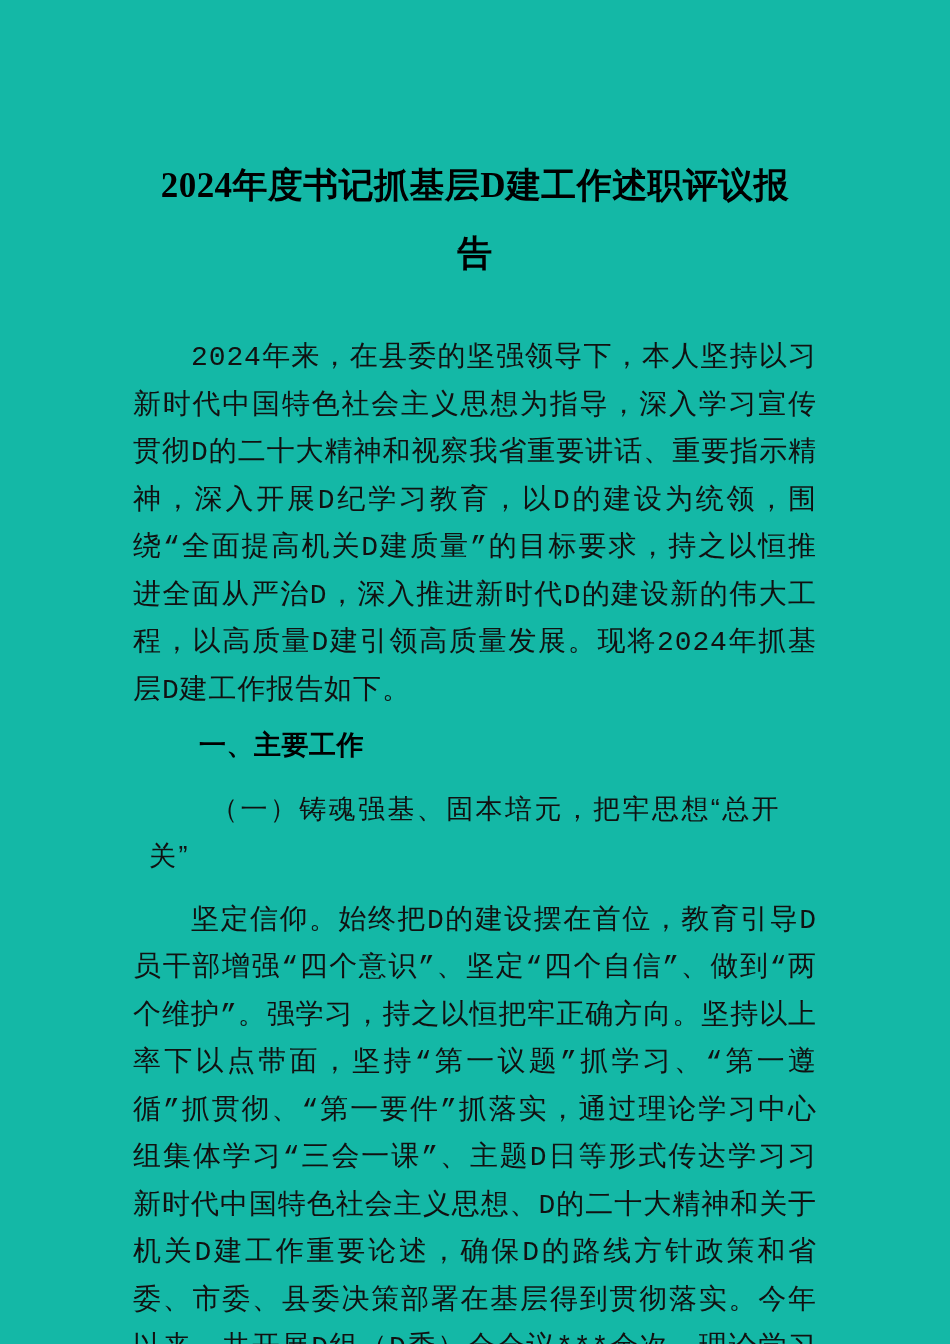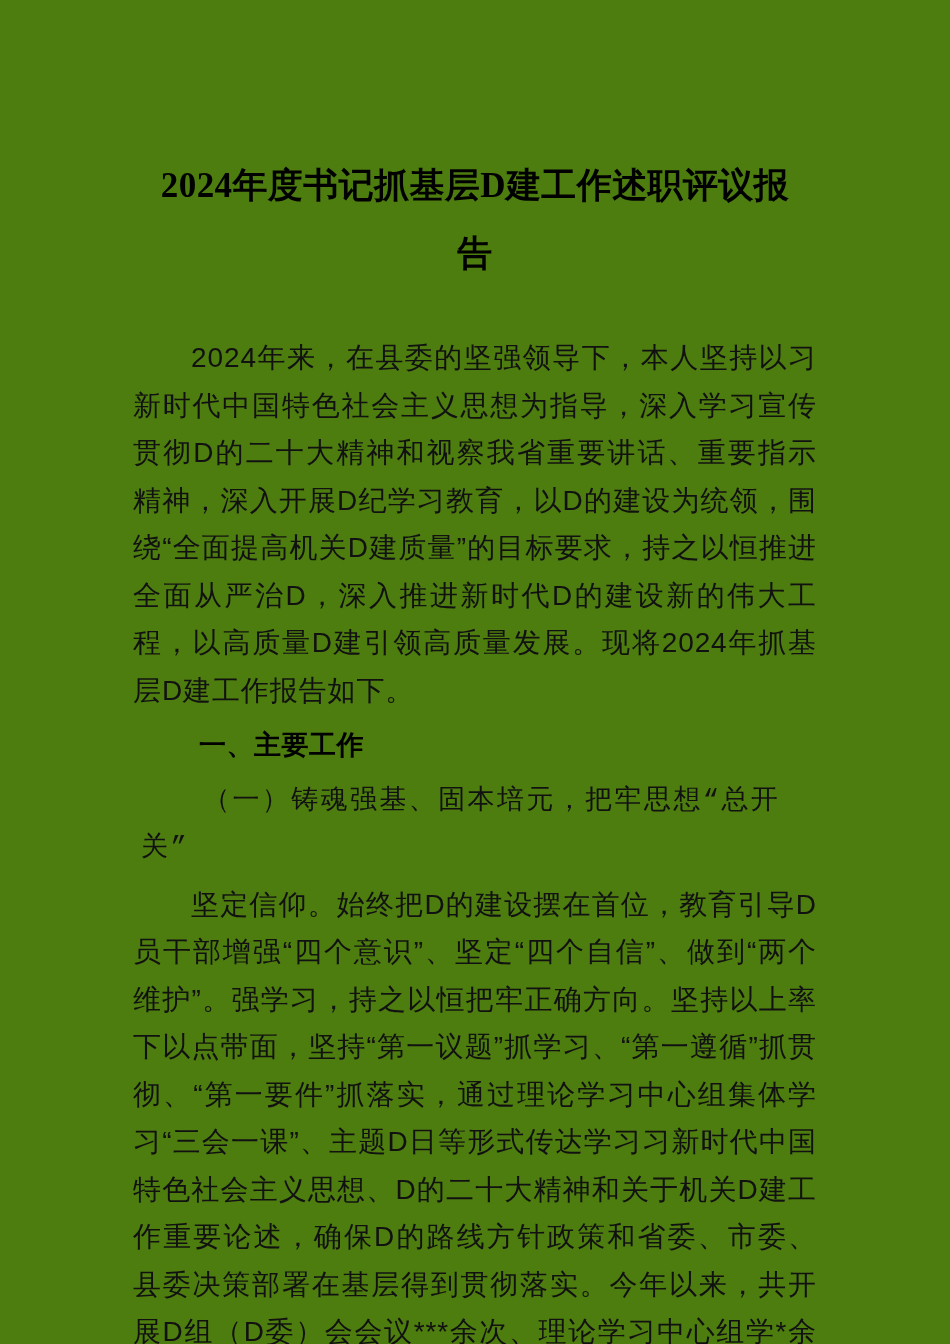--- a/index.html
+++ b/index.html
@@ -4,21 +4,21 @@
 <style>
   html, body {
     margin: 0;
     padding: 0;
     background: #ffffff;
   }
   #page {
     position: relative;
     width: 950px;
     height: 1344px;
-    background: #4d7c0f;
+    background: #14b8a6;
     overflow: hidden;
     box-sizing: border-box;
   }
   #doc-body {
     position: absolute;
     left: 133px;
     top: 152px;
     width: 684px;
   }
 
@@ -30,21 +30,21 @@
     line-height: 68px;
     text-align: center;
     color: #000000;
     letter-spacing: 0.4px;
     margin: 0;
     padding: 0 2px;
   }
 
   
   .body-para {
-    font-family: Liberation Sans, sans-serif;
+    font-family: Liberation Mono, monospace;
     font-size: 28px;
     line-height: 47.5px;
     color: #111111;
     text-align: justify;
     text-justify: inter-character;
     text-align-last: left;
     letter-spacing: 0.9px;
     margin: 0;
     text-indent: 58px;
     word-break: break-all;
@@ -57,25 +57,25 @@
     font-size: 27px;
     line-height: 47.5px;
     color: #000000;
     margin: 8px;
     text-indent: 58px;
     letter-spacing: 0.5px;
   }
 
   
   .h2-heading {
-    font-family: Liberation Mono, monospace;
+    font-family: Liberation Sans, sans-serif;
     font-size: 27px;
     line-height: 47.5px;
     color: #111111;
-    margin: 8px;
+    margin: 16px;
     text-indent: 62px;
     letter-spacing: 2.4px;
   }
 
   .spacer-title-body { height: 46px; }
 </style>
 </head>
 <body>
 
 <div id="page">

